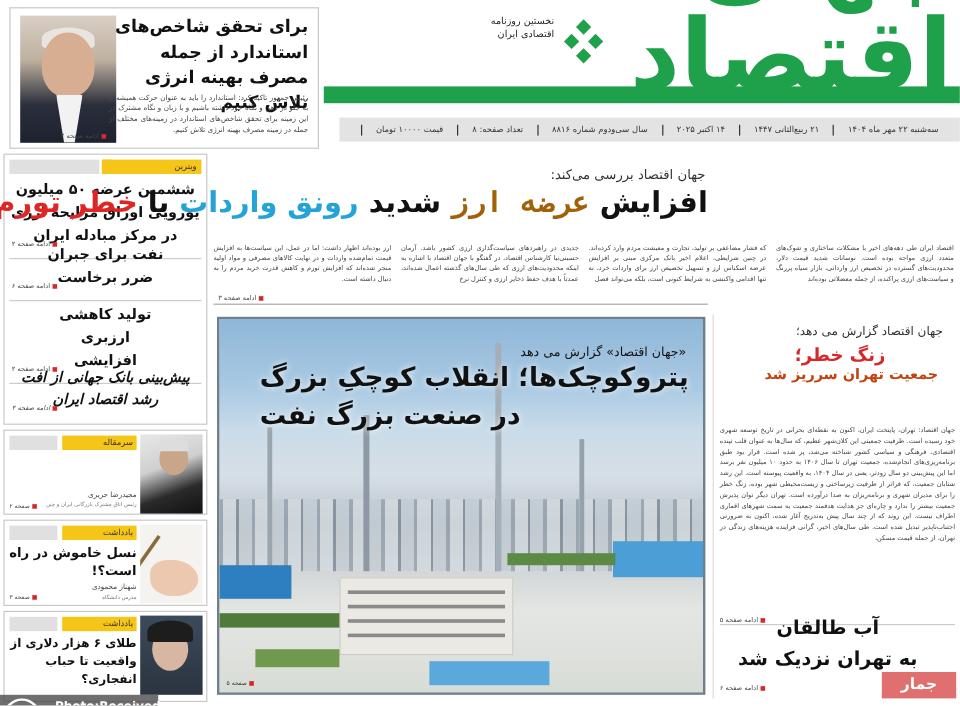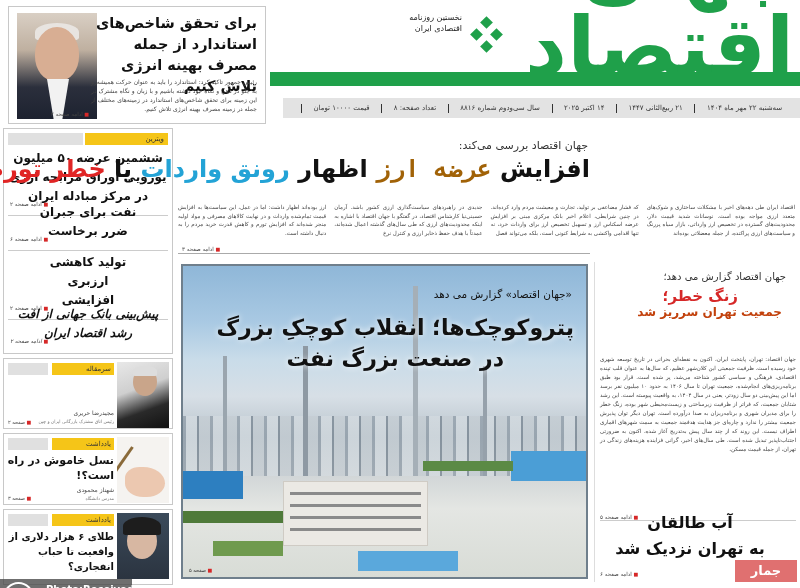--- a/index.html
+++ b/index.html
@@ -60,21 +60,21 @@
 
     .body-cols { left: 178px; top: 203px; width: 617px; height: 42px; display: flex; flex-direction: row; gap: 8px; }
     .body-col { flex: 1; font-size: 5.5px; line-height: 8.6px; color: #444; text-align: justify; }
     .lead-cont { left: 182px; top: 246px; }
     .lead-rule { left: 178px; top: 253px; width: 412px; height: 1px; background: #aaa; }
 
     
     .photo-story { left: 181px; top: 264px; width: 407px; height: 315px; border: 2px solid #6f7f8c; overflow: hidden;
       background: linear-gradient(180deg, #8fb7d8 0%, #a9c9e3 18%, #c9dce9 30%, #d7dfe6 42%, #b9c4cc 55%, #cfd4d6 66%, #e4e6e3 78%, #d8dcd6 100%); }
     .ps-kicker { position: absolute; right: 14px; top: 22px; font-size: 10.5px; color: #111; }
-    .ps-title { position: absolute; right: 12px; top: 46px; font-weight: bold; font-size: 22px; line-height: 31px; color: #111; text-align: center; text-shadow: 0 0 6px rgba(255,255,255,0.9); }
+    .ps-title { position: absolute; right: 12px; top: 34px; font-weight: bold; font-size: 22px; line-height: 31px; color: #111; text-align: left; text-shadow: 0 0 6px rgba(255,255,255,0.9); }
     .ps-cont { position: absolute; left: 6px; bottom: 4px; font-size: 5px; color: #333; }
 
     
     .r-kicker { right: 14px; top: 271px; font-size: 10px; color: #333; }
     .r-red { right: 62px; top: 287px; font-weight: bold; font-size: 15px; color: #d62828; }
     .r-title { right: 18px; top: 305px; font-weight: bold; font-size: 12px; color: #c2410c; white-space: nowrap; }
     .r-body { left: 600px; top: 355px; width: 196px; font-size: 5.5px; line-height: 9px; color: #444; text-align: justify; }
     .r-cont { left: 600px; top: 514px; }
     .r-rule { left: 600px; top: 520px; width: 196px; height: 1px; background: #ccc; }
 
@@ -195,21 +195,21 @@
   </div>
   <div class="op-head">
     <div class="gray"></div>
     <div class="yel">یادداشت</div>
   </div>
   <div class="op-title" style="font-size:10px;line-height:15px;">طلای ۶ هزار دلاری از واقعیت تا حباب انفجاری؟</div>
 </div>
 
 <div class="abs kicker">جهان اقتصاد بررسی می‌کند:</div>
 <div class="abs headline">
-  <span>افزایش </span><span class="hl-green">عرضه ارز</span><span> اظهار </span><span class="hl-blue">رونق واردات</span><span> یا </span><span class="hl-red">خطر تورم</span>
+  <span>افزایش </span><span class="hl-green">عرضه ارز</span><span> شدید </span><span class="hl-blue">رونق واردات</span><span> یا </span><span class="hl-red">خطر تورم</span>
 </div>
 
 <div class="abs body-cols">
   <div class="body-col">اقتصاد ایران طی دهه‌های اخیر با مشکلات ساختاری و شوک‌های متعدد ارزی مواجه بوده است. نوسانات شدید قیمت دلار، محدودیت‌های گسترده در تخصیص ارز وارداتی، بازار سیاه پررنگ و سیاست‌های ارزی پراکنده، از جمله معضلاتی بوده‌اند</div>
   <div class="body-col">که فشار مضاعفی بر تولید، تجارت و معیشت مردم وارد کرده‌اند. در چنین شرایطی، اعلام اخیر بانک مرکزی مبنی بر افزایش عرضه اسکناس ارز و تسهیل تخصیص ارز برای واردات خرد، نه تنها اقدامی واکنشی به شرایط کنونی است، بلکه می‌تواند فصل</div>
   <div class="body-col">جدیدی در راهبردهای سیاست‌گذاری ارزی کشور باشد. آرمان حسینی‌نیا کارشناس اقتصاد، در گفتگو با جهان اقتصاد با اشاره به اینکه محدودیت‌های ارزی که طی سال‌های گذشته اعمال شده‌اند، عمدتاً با هدف حفظ ذخایر ارزی و کنترل نرخ</div>
   <div class="body-col">ارز بوده‌اند اظهار داشت: اما در عمل، این سیاست‌ها به افزایش قیمت تمام‌شده واردات و در نهایت کالاهای مصرفی و مواد اولیه منجر شده‌اند که افزایش تورم و کاهش قدرت خرید مردم را به دنبال داشته است.</div>
 </div>
 <div class="abs cont lead-cont">ادامه صفحه ۳</div>
 <div class="abs lead-rule"></div>

